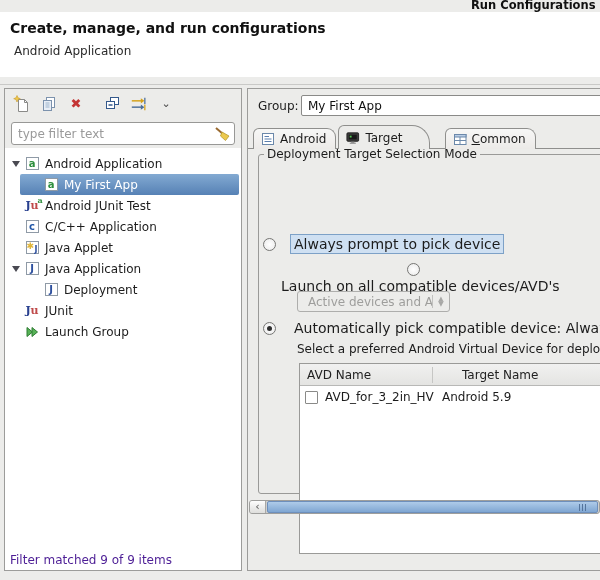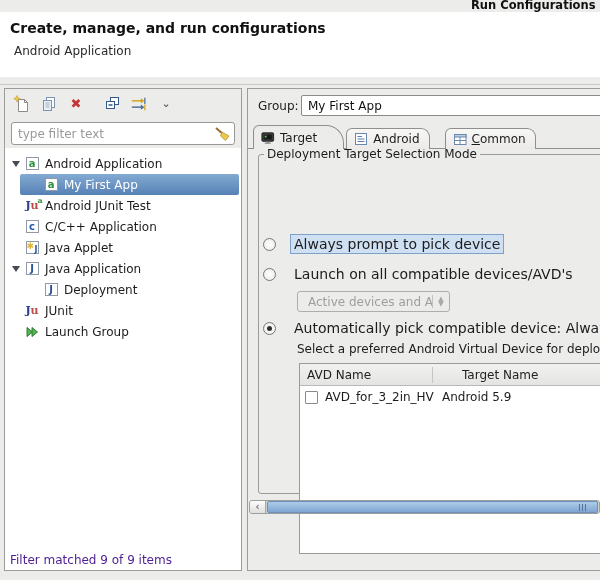--- a/index.html
+++ b/index.html
@@ -67,21 +67,21 @@
   .tab.active { height:24px; padding-right:26px; background:#ececea; border-radius:6px 18px 0 0; z-index:3; }
   .tab.t-common { margin-left:13px; }
   .tab u { text-decoration:underline; }
   .tabicon { width:14px; height:13px; display:flex; align-items:center; justify-content:center; }
 
   
   .groupbox { position:absolute; left:10px; right:-4px; top:65px; height:340px; border:1px solid #9a9a98; border-radius:3px; }
   .grouptitle { position:absolute; left:5px; top:-8px; background:#ececea; padding:0 3px; font-size:12px; white-space:nowrap; }
 
   .opt { position:absolute; left:15px; display:flex; align-items:center; height:22px; white-space:nowrap; z-index:2; }
-  .opt1 { top:144px; } .opt2 { top:174px; } .opt3 { top:228px; }
+  .opt1 { top:144px; } .opt2 { top:174px;flex-direction:column; } .opt3 { top:228px; }
   .radio { width:13px; height:13px; border:1px solid #767674; border-radius:50%; background:radial-gradient(#ffffff,#e9e9e9); flex:0 0 13px; position:relative; }
   .radio.on::after { content:""; position:absolute; left:3px; top:3px; width:5px; height:5px; border-radius:50%; background:#2f2f2f; }
   .optlabel { margin-left:14px; font-size:14px; padding:2px 4px;text-align:center; }
   .optlabel.focus { background:#cfe0f2; border:1px solid #7da1c7; padding:1px 3px; }
 
   .combo { position:absolute; left:49px; top:202px; width:153px; height:21px; border:1px solid #aeaeac; border-radius:3px; background:#ececea; display:flex; align-items:center; }
   .combo .cval { color:#9e9e9c; font-size:12px; padding-left:10px; flex:1; white-space:nowrap; overflow:hidden; }
   .combo .cdiv { width:1px; height:13px; background:#c2c2c0; }
   .combo .carrows { width:16px; display:flex; flex-direction:column; align-items:center; justify-content:center; color:#a8a8a6; font-size:7px; line-height:5px; }
 
@@ -263,43 +263,43 @@
       </div>
     <div class="status">Filter matched 9 of 9 items</div>
   </div>
 
   <div class="rpanel">
     <span class="namelabel">Group:</span>
     <input class="nameinput" type="text" value="My First App" style="">
 
     <div class="tabline"></div>
     <div class="tabs" id="tabs">
+        <div class="tab t-android">
+          <span class="tabicon">
+            <svg width="14" height="14" viewBox="0 0 14 14">
+              <rect x="1.5" y="1.5" width="11" height="11" fill="#fff" stroke="#6b88aa"></rect>
+              <line x1="3.5" y1="4.5" x2="8" y2="4.5" stroke="#5b7fae"></line>
+              <line x1="3.5" y1="7" x2="10.5" y2="7" stroke="#5b7fae"></line>
+              <line x1="3.5" y1="9.5" x2="10.5" y2="9.5" stroke="#5b7fae"></line>
+            </svg>
+          </span>
+          <span>Android</span>
+        </div>
         <div class="tab t-target active">
           <span class="tabicon">
             <svg width="15" height="14" viewBox="0 0 15 14">
               <rect x="1" y="1.5" width="12.5" height="9" rx="1" fill="#3c3c3c" stroke="#1f1f1f"></rect>
               <rect x="3" y="3.5" width="8.5" height="5" fill="#181818"></rect>
               <rect x="4" y="4.5" width="2" height="2" fill="#53c553"></rect>
               <rect x="5.5" y="10.5" width="3.5" height="1.5" fill="#6a6a6a"></rect>
               <rect x="4" y="12" width="6.5" height="1.2" fill="#8a8a8a"></rect>
             </svg>
           </span>
           <span>Target</span>
         </div>
-        <div class="tab t-android">
-          <span class="tabicon">
-            <svg width="14" height="14" viewBox="0 0 14 14">
-              <rect x="1.5" y="1.5" width="11" height="11" fill="#fff" stroke="#6b88aa"></rect>
-              <line x1="3.5" y1="4.5" x2="8" y2="4.5" stroke="#5b7fae"></line>
-              <line x1="3.5" y1="7" x2="10.5" y2="7" stroke="#5b7fae"></line>
-              <line x1="3.5" y1="9.5" x2="10.5" y2="9.5" stroke="#5b7fae"></line>
-            </svg>
-          </span>
-          <span>Android</span>
-        </div>
         <div class="tab t-common">
           <span class="tabicon">
             <svg width="14" height="13" viewBox="0 0 14 13">
               <rect x="1.5" y="1.5" width="11.5" height="10" fill="#fff" stroke="#6b88aa"></rect>
               <rect x="1.5" y="1.5" width="11.5" height="2.5" fill="#b9cde6" stroke="#6b88aa"></rect>
               <line x1="7" y1="4" x2="7" y2="11.5" stroke="#6b88aa"></line>
               <line x1="1.5" y1="7.5" x2="13" y2="7.5" stroke="#6b88aa"></line>
             </svg>
           </span>
           <span><u>C</u>ommon</span>

